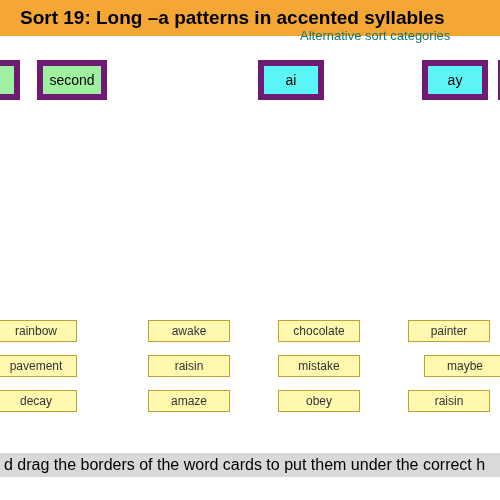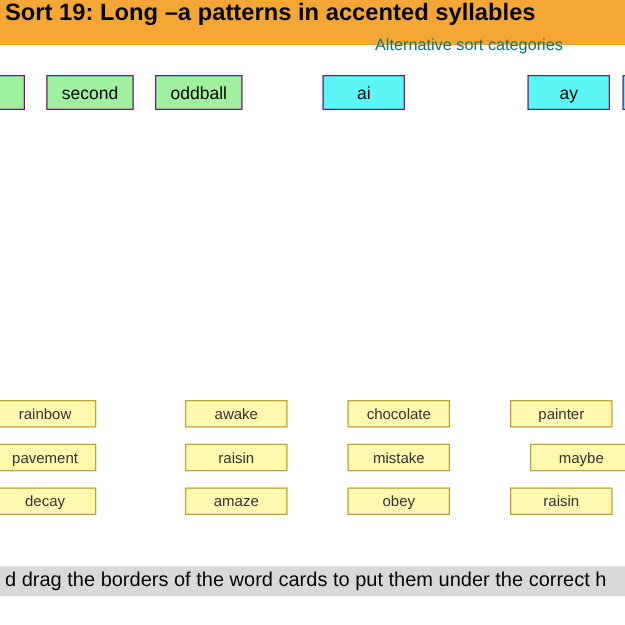--- a/index.html
+++ b/index.html
@@ -8,21 +8,22 @@
     height: 500px;
     font-family: Arial, sans-serif;
     background: #ffffff;
     overflow: hidden;
     position: relative;
   }
   .title-bar {
     background: #f4a735;
     height: 36px;
     display: flex;
-    padding-left: 4px;
+    align-items: center;
+    padding-left: 20px;
     font-size: 19px;
     font-weight: bold;
     color: #000;
     white-space: nowrap;
     overflow: hidden;
   }
   .alt-label {
     position: absolute;
     top: 28px;
     left: 300px;
@@ -32,22 +33,22 @@
   .categories {
     position: absolute;
     top: 60px;
     left: 0;
     width: 500px;
     height: 30px;
   }
   .cat {
     position: absolute;
     top: 0;
-    height: 28px;
-    border: 1px solid #701a75;
+    height: 40px;
+    border: 6px solid #701a75;
     display: flex;
     align-items: center;
     justify-content: center;
     font-size: 14px;
     cursor: move;
   }
   .green { background: #9ff09f; }
   .cyan  { background: #5cf5f5; }
   .word-area {
     position: absolute;
@@ -93,23 +94,20 @@
 
 <div class="alt-label">Alternative sort categories</div>
 
 <div class="categories">
   <div class="cat green" style="left:-40px;width:60px">
       <span></span>
     </div>
   <div class="cat green" style="left:37px;width:70px">
       <span>second</span>
     </div>
-  <div class="cat green" style="left:124px;width:70px">
-      <span>oddball</span>
-    </div>
   <div class="cat cyan" style="left:258px;width:66px">
       <span>ai</span>
     </div>
   <div class="cat cyan" style="left:422px;width:66px">
       <span>ay</span>
     </div>
   <div class="cat cyan" style="left:498px;width:60px"></div>
 </div>
 
 <div class="word-area">

